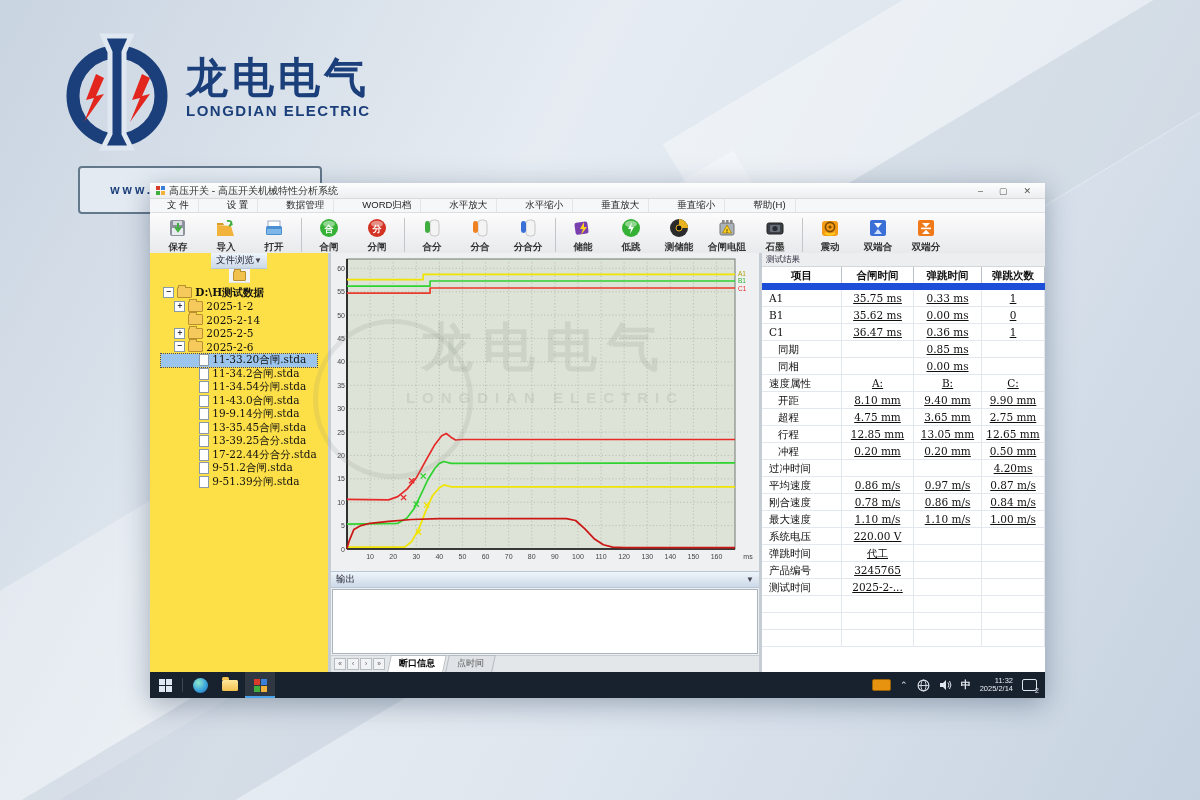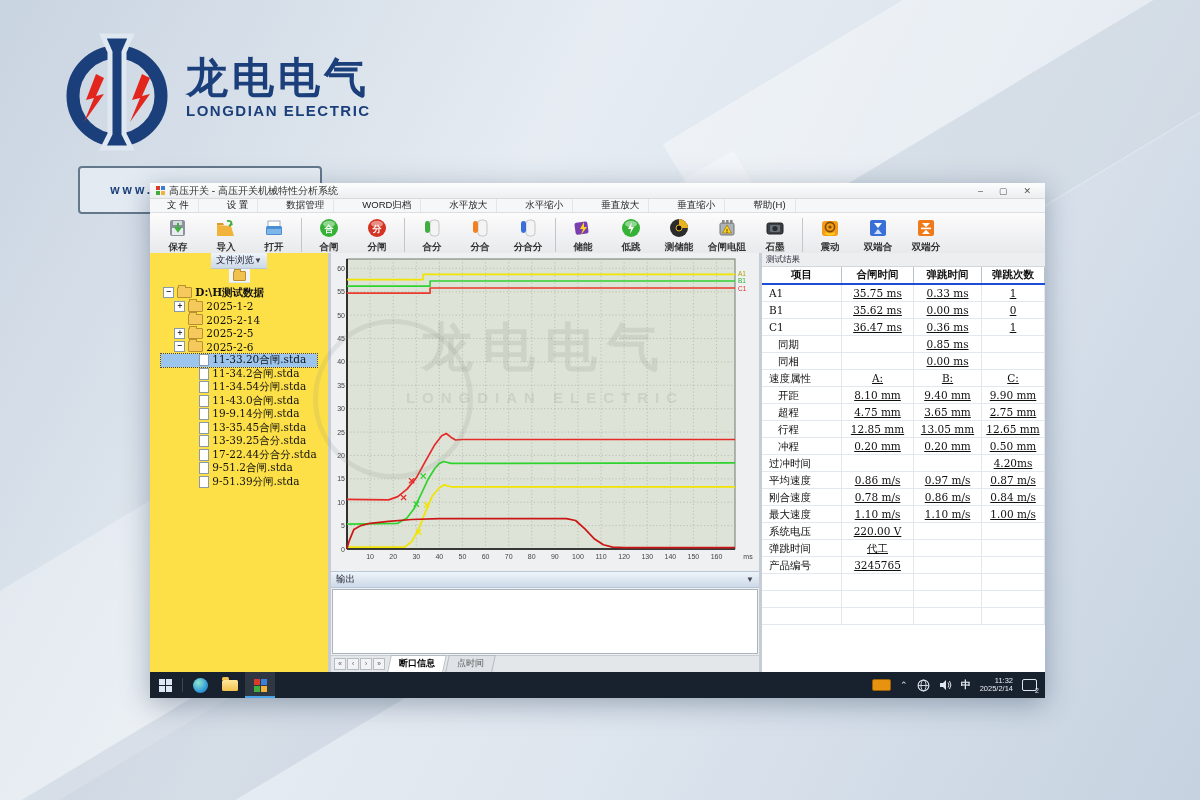--- a/index.html
+++ b/index.html
@@ -88,21 +88,21 @@
   .right{flex:1;background:#fff;display:flex;flex-direction:column;border-left:1px solid #c6ccd3;}
   .res-hd{height:13px;background:#eceef0;border-bottom:1px solid #d4d7da;display:flex;align-items:center;
     padding:0 4px;font-size:8.5px;color:#334;}
   .res-table{flex:1;font-family:"DejaVu Serif",serif;font-size:10.5px;color:#111;overflow:hidden;}
   .r-row{display:grid;grid-template-columns:80px 72px 68px 63px;height:16px;line-height:16px;
     border-bottom:1px solid #e2e8ee;}
   .r-row>div{border-right:1px solid #e2e8ee;overflow:hidden;white-space:nowrap;}
   .r-label{padding-left:7px;}
   .r-label.ind{padding-left:16px;}
   .r-val{text-align:center;text-decoration:underline;}
-  .r-head{font-weight:bold;border-bottom:2px solid #1d4ed8;font-family:Liberation Mono, monospace;}
+  .r-head{font-weight:bold;border-bottom:7px solid #1d4ed8;}
   .r-head>div{border-right:1px solid #b9c2cc;text-align:center;padding-left:0;}
 
   
   .taskbar{position:absolute;left:0;bottom:0;width:100%;height:26px;background:#18212e;
     display:flex;align-items:center;color:#e9eef4;}
   .tk-cell{width:30px;height:26px;display:flex;align-items:center;justify-content:center;cursor:default;}
   .tk-cell.active{background:rgba(255,255,255,.10);box-shadow:inset 0 -2px 0 #4aa3e8;}
   .tk-sep{width:1px;height:14px;background:#3a4656;margin:0 2px;}
   .win-logo{display:grid;grid-template-columns:6px 6px;grid-template-rows:6px 6px;gap:1px;}
   .win-logo i{background:#dfe8f2;display:block;}
@@ -653,20 +653,26 @@
               <div class="r-val"></div>
               <div class="r-val"></div>
             </div>
             <div class="r-row">
               <div class="r-label">产品编号</div>
               <div class="r-val">3245765</div>
               <div class="r-val"></div>
               <div class="r-val"></div>
             </div>
             <div class="r-row">
+              <div class="r-label">测试时间</div>
+              <div class="r-val">2025-2-...</div>
+              <div class="r-val"></div>
+              <div class="r-val"></div>
+            </div>
+            <div class="r-row">
               <div></div>
               <div></div>
               <div></div>
               <div></div>
             </div>
             <div class="r-row">
               <div></div>
               <div></div>
               <div></div>
               <div></div>

